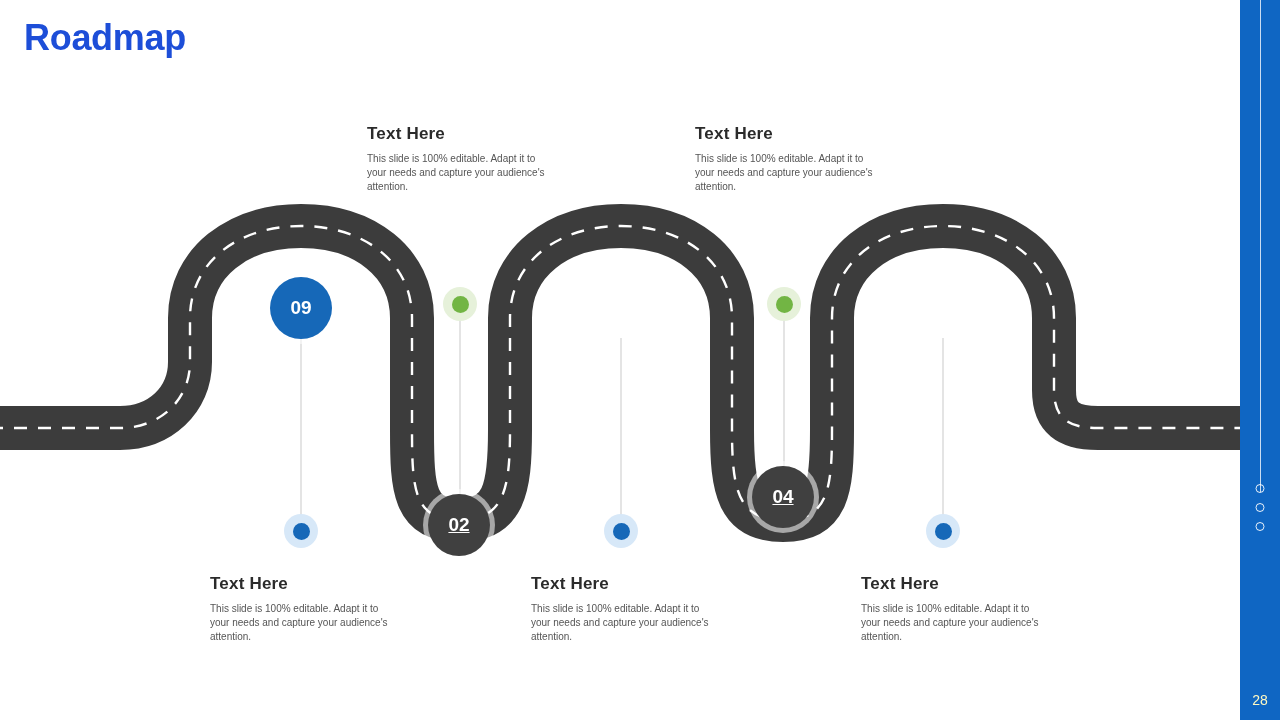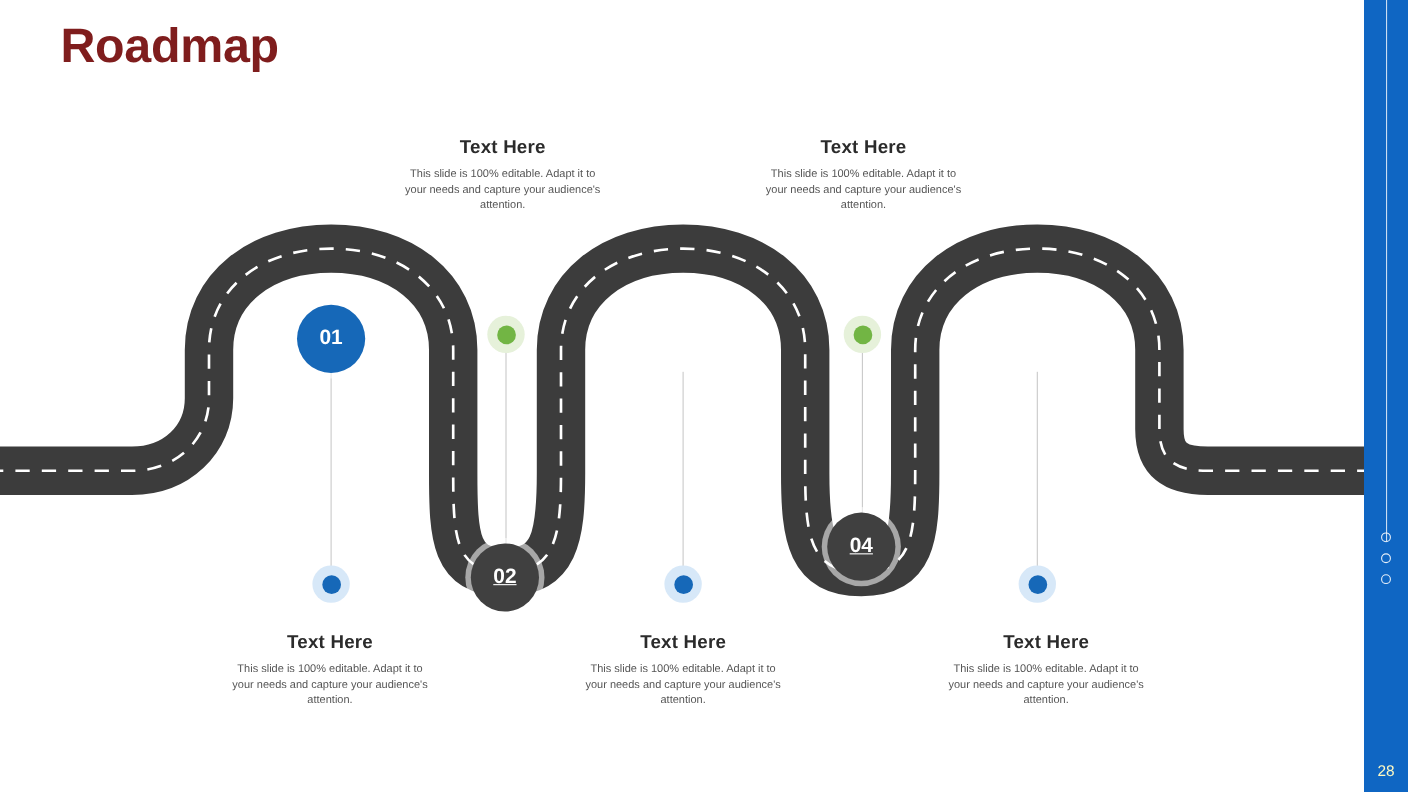--- a/index.html
+++ b/index.html
@@ -8,24 +8,23 @@
     background:#ffffff;
     font-family:"Liberation Sans","DejaVu Sans",sans-serif;
     overflow:hidden;
     position:relative;
   }
   .slide{position:absolute;inset:0;width:1280px;height:720px;overflow:hidden;}
 
   
   .page-title{
     position:absolute;left:24px;top:18px;
-    font-size:44px;font-weight:bold;color:#7f1d1d;
+    font-size:36px;font-weight:bold;color:#1d4ed8;
     letter-spacing:-0.3px;line-height:1.1;
     white-space:nowrap;
-    margin-left:31px;
   }
 
   
   .road-svg{position:absolute;left:0;top:0;width:1280px;height:720px;}
 
   
   .marker{position:absolute;transform:translate(-50%,-50%);}
   .big-circle{
     width:62px;height:62px;border-radius:50%;
     display:flex;align-items:center;justify-content:center;
@@ -42,21 +41,21 @@
   .small-dot .core{width:17px;height:17px;border-radius:50%;}
   .dot-blue{background:#d7e8f8;}
   .dot-blue .core{background:#1668b8;}
   .dot-green{background:#e6f1da;}
   .dot-green .core{background:#72b544;}
 
   
   .connector{position:absolute;width:1px;background:#c9c9c9;transform:translateX(-50%);}
 
   
-  .text-block{position:absolute;width:180px;transform:translateX(-50%);text-align:center;}
+  .text-block{position:absolute;width:180px;transform:translateX(-50%);text-align:left;}
   .tb-title{
     font-size:17px;font-weight:bold;color:#2b2b2b;
     margin:0 0 8px 0;line-height:1.2;letter-spacing:0.2px;
   }
   .tb-body{
     font-size:10px;color:#555555;line-height:1.38;margin:0;
   }
 
   
   .sidebar{position:absolute;right:0;top:0;width:40px;height:720px;background:#0f66c3;}
@@ -123,21 +122,21 @@
   </svg>
 
   <div class="connector" style="left:301px;top:338px;height:178px;"></div>
   <div class="connector" style="left:460px;top:318px;height:180px;"></div>
   <div class="connector" style="left:621px;top:338px;height:178px;"></div>
   <div class="connector" style="left:784px;top:318px;height:180px;"></div>
   <div class="connector" style="left:943px;top:338px;height:178px;"></div>
 
   <div class="marker" style="left:301px;top:308px;">
     <div class="big-circle big-blue">
-      <span>01</span>
+      <span>09</span>
     </div>
   </div>
   <div class="marker" style="left:459px;top:525px;">
     <div class="big-circle big-green">
       <span>02</span>
     </div>
   </div>
   <div class="marker" style="left:783px;top:497px;">
     <div class="big-circle big-green">
       <span>04</span>

